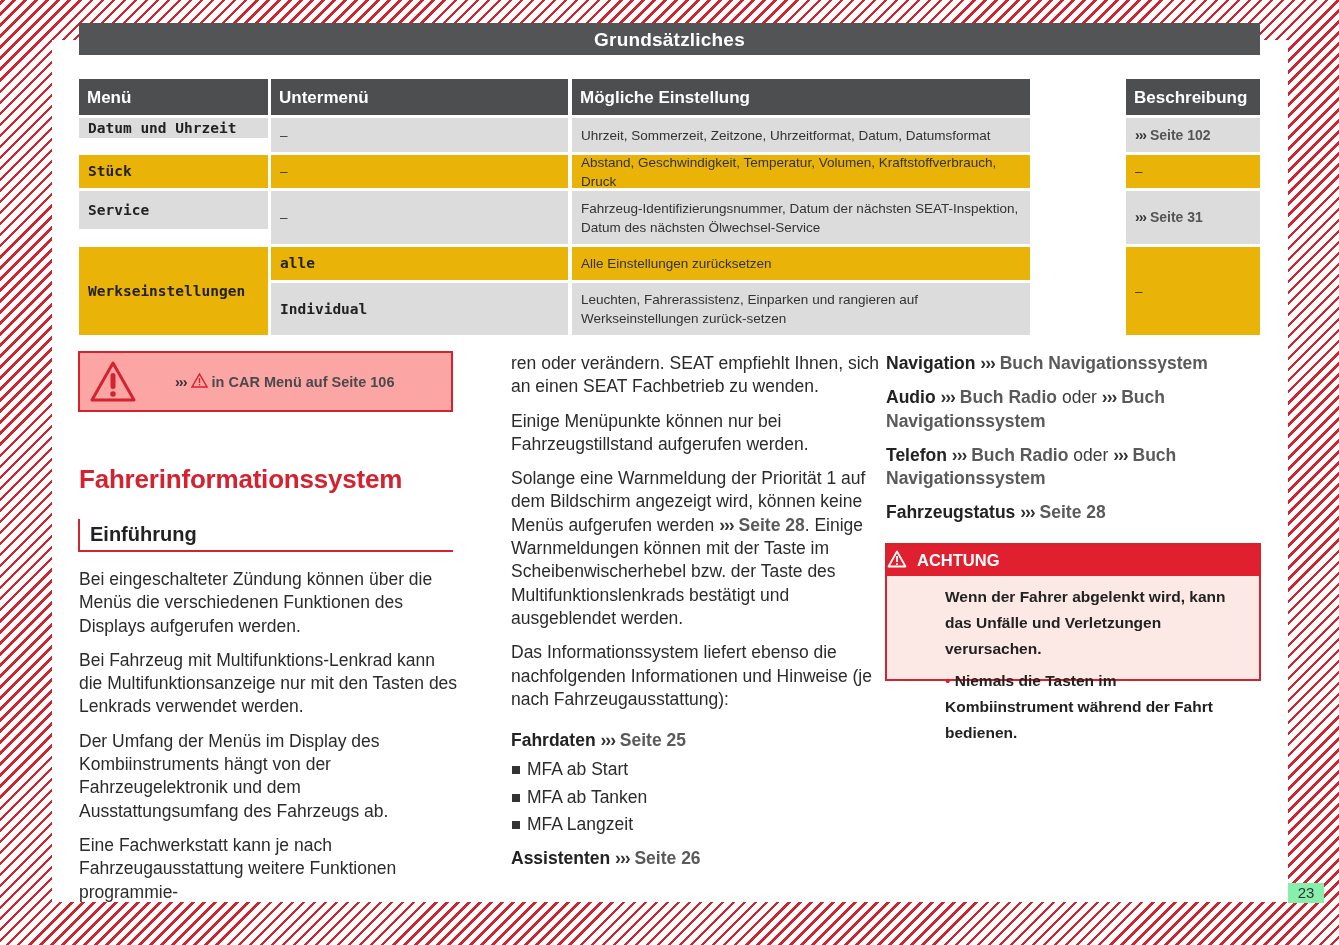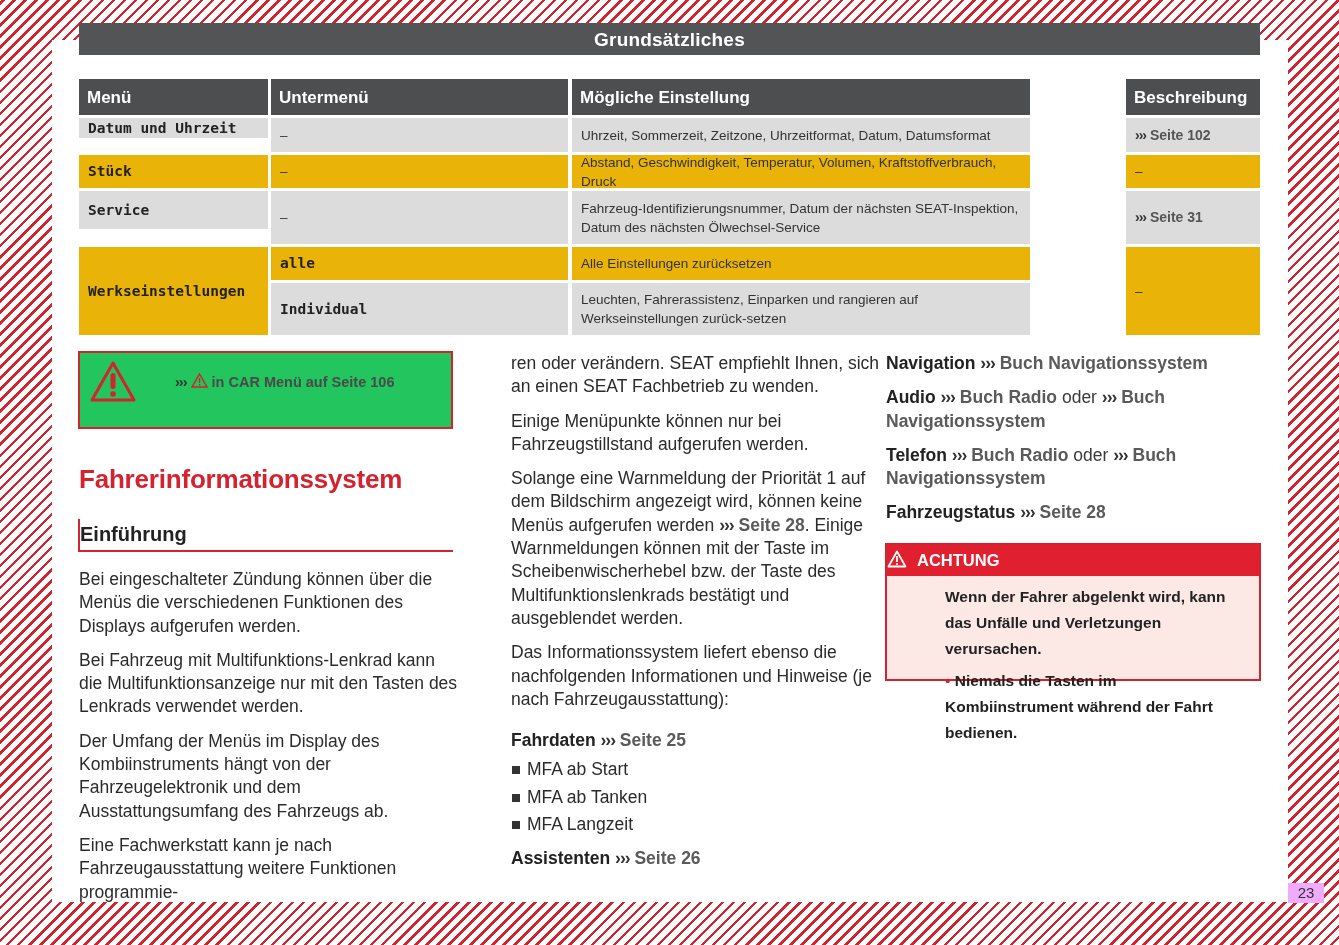--- a/index.html
+++ b/index.html
@@ -19,21 +19,21 @@
   .page {
     position: absolute;
     left: 52px; top: 40px;
     width: 1236px; height: 862px;
     background: #ffffff;
   }
   .pagenum {
     position: absolute;
     left: 1288px; top: 883px;
     width: 36px; height: 20px;
-    background: #f0abfc;
+    background: #86efac;
     font-size: 15px;
     color: #333;
     text-align: center;
     line-height: 20px;
   }
   .titlebar {
     position: absolute;
     left: 79px; top: 23px;
     width: 1181px; height: 32px;
     background: #535455;
@@ -63,42 +63,43 @@
   
   .c1 { left: 0; width: 189px; }
   .c2 { left: 192px; width: 297px; }
   .c3 { left: 493px; width: 458px; }
   .c4 { left: 1047px; width: 134px; }
 
   
   .warnbox {
     position: absolute;
     left: 78px; top: 351px;
-    width: 375px; height: 78px;
+    width: 375px; height: 61px;
     border: 2.5px solid #d2232f;
-    background: #22c55e;
+    background: #fca5a5;
     display: flex; align-items: center;
   }
   .warnbox .bigicon { position: absolute; left: 9px; top: 7px; }
   .warnbox .txt {
     position: absolute; left: 95px; top: 20px;
     font-weight: bold; font-size: 14.5px; color: #4a4a4a;
   }
   .chev { font-weight: bold; color: #333; letter-spacing: -1px; }
 
   h1.section {
     position: absolute; left: 79px; top: 464px;
     font-size: 26px; font-weight: bold; color: #d2232f;
     letter-spacing: -0.2px;
   }
   .subhead {
     position: absolute; left: 78px; top: 519px;
     width: 375px; height: 33px;
     border-left: 2px solid #d2232f;
     border-bottom: 2px solid #d2232f;
+    padding-left: 10px;
     font-size: 20px; font-weight: bold; color: #222;
     line-height: 30px;
   }
   .col {
     position: absolute;
     font-size: 17.5px;
     line-height: 23.3px;
     color: #2b2b2b;
   }
   .col p { margin-bottom: 11px; }

